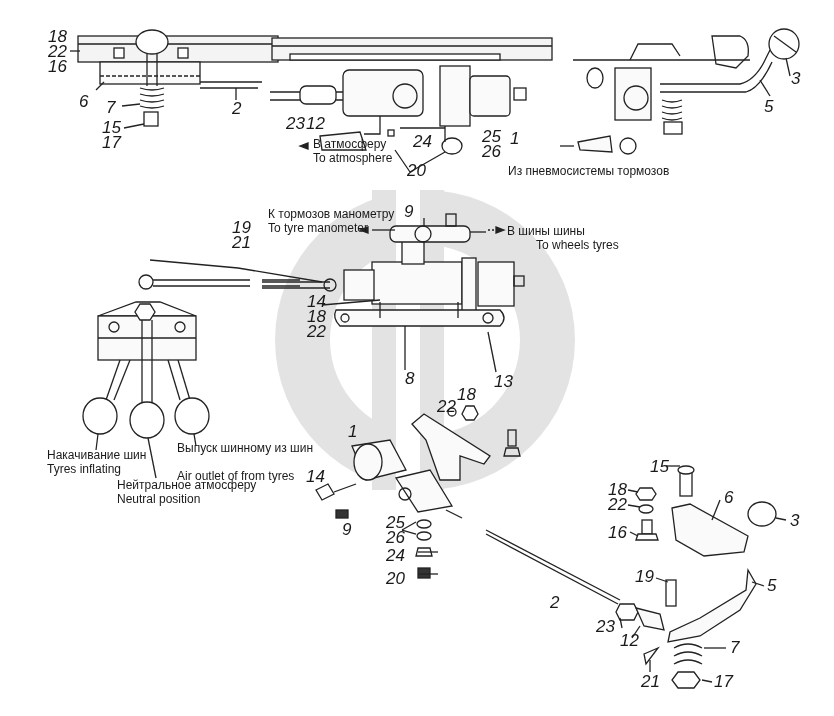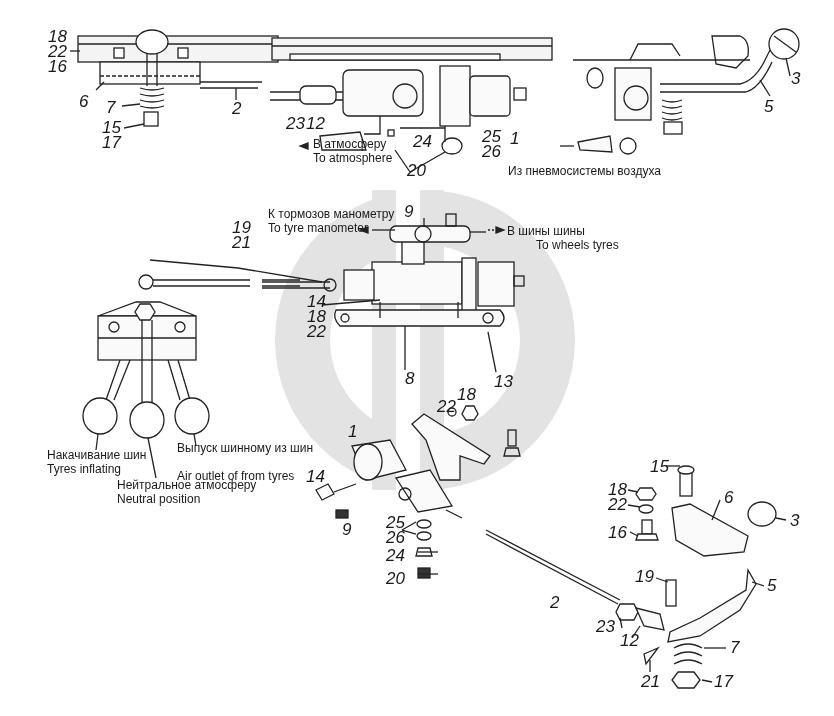--- a/index.html
+++ b/index.html
@@ -198,21 +198,21 @@
     <g fill="#222">
       <polygon points="300,146 308,143 308,149"></polygon>
       <polygon points="360,230 368,227 368,233"></polygon>
       <polygon points="504,230 496,227 496,233"></polygon>
       <line x1="488" y1="230" x2="496" y2="230" stroke-dasharray="2 2"></line>
     </g>
   </svg>
 
   <div class="cap" style="left:313px;top:137px">В атмосферу</div>
   <div class="cap" style="left:313px;top:151px">To atmosphere</div>
-  <div class="cap" style="left:508px;top:164px">Из пневмосистемы воздуха</div>
+  <div class="cap" style="left:508px;top:164px">Из пневмосистемы тормозов</div>
   <div class="cap" style="left:268px;top:207px">К тормозов манометру</div>
   <div class="cap" style="left:268px;top:221px">To tyre manometer</div>
   <div class="cap" style="left:507px;top:224px">В шины шины</div>
   <div class="cap" style="left:536px;top:238px">To wheels tyres</div>
   <div class="cap" style="left:47px;top:448px">Накачивание шин</div>
   <div class="cap" style="left:47px;top:462px">Tyres inflating</div>
   <div class="cap" style="left:117px;top:478px">Нейтральное атмосферу</div>
   <div class="cap" style="left:117px;top:492px">Neutral position</div>
   <div class="cap" style="left:177px;top:441px">Выпуск шинному из шин</div>
   <div class="cap" style="left:177px;top:469px">Air outlet of from tyres</div>

